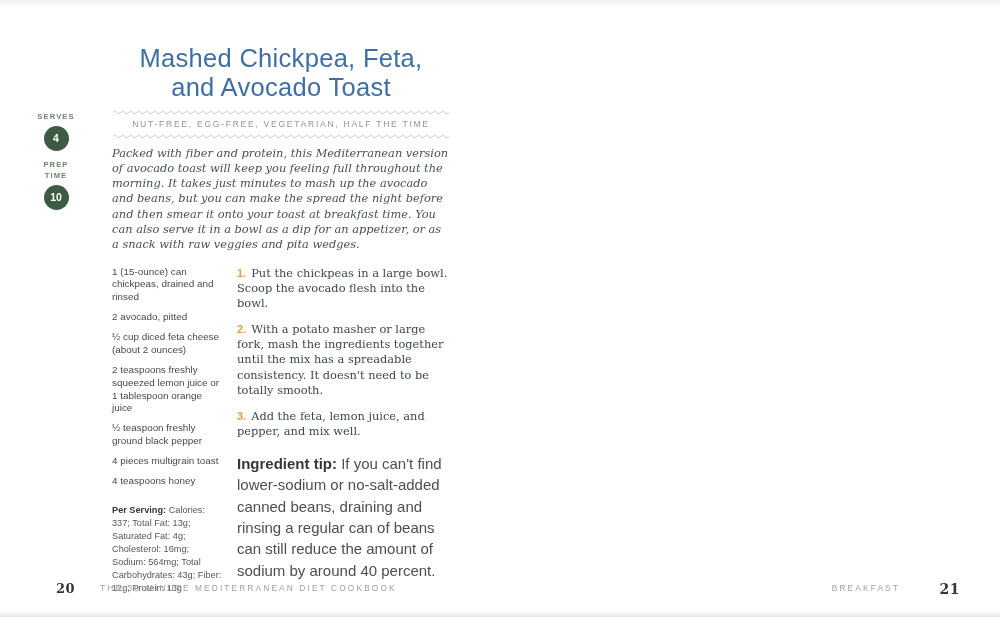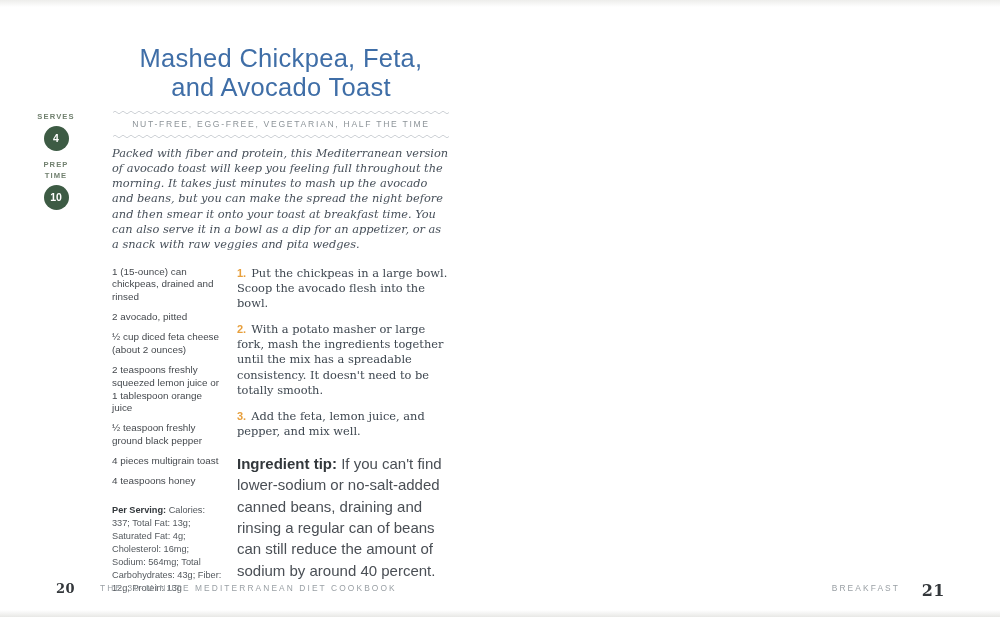--- a/index.html
+++ b/index.html
@@ -125,23 +125,23 @@
 
   .footer { position:absolute; top:583px; font-size:8.4px; letter-spacing:2.1px; color:#9aa0a5; }
   .footer-left-pagenum {
     position:absolute; left:56px; top:581px;
     font-family:"DejaVu Serif","Liberation Serif",serif;
     font-weight:bold; font-size:13px; color:#33373b; letter-spacing:0.5px;
   }
   .footer-left-title { left:100px; }
   .footer-right-section { right:100px; text-align:right; }
   .footer-right-pagenum {
-    position:absolute; right:55px; top:581px;
-    font-family:"DejaVu Serif","Liberation Serif",serif;
-    font-weight:bold; font-size:16px; color:#33373b; letter-spacing:0.5px;
+    position:absolute; right:40px; top:581px;
+    font-family:"DejaVu Serif","Liberation Serif",serif;
+    font-weight:bold; font-size:14px; color:#33373b; letter-spacing:0.5px;
   }
 </style>
 </head>
 <body>
 
 <div class="page page-left">
 
   <div class="badge-col">
     <div class="badge">
       <div class="badge-label">SERVES</div>

